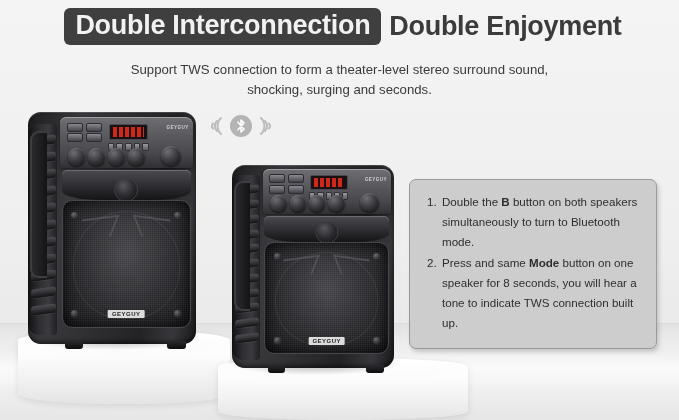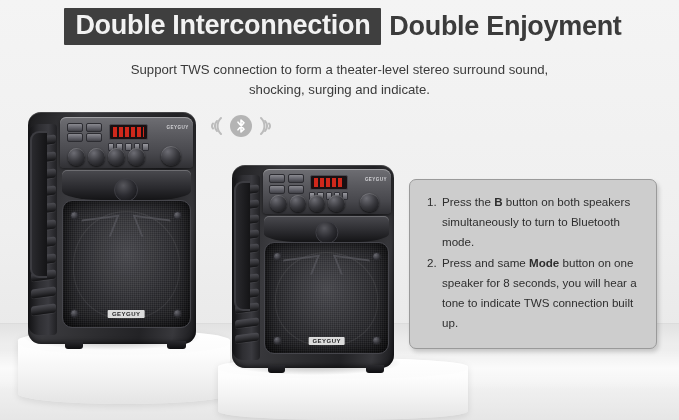--- a/index.html
+++ b/index.html
@@ -50,21 +50,21 @@
     gap: 8px;
     white-space: nowrap;
   }
   .title-badge {
     background: #3f3f3f;
     color: #f2f2f2;
     font-size: 27px;
     font-weight: bold;
     letter-spacing: -0.3px;
     padding: 3px 11px 5px 11px;
-    border-radius: 1px;
+    border-radius: 6px;
     line-height: 1.08;
     margin-left: 7px;
   }
   .title-plain {
     color: #3b3b3b;
     font-size: 27px;
     font-weight: bold;
     letter-spacing: -0.3px;
     line-height: 1.08;
   }
@@ -372,21 +372,21 @@
   <div class="floor-sheen"></div>
 
   <div class="header">
     <div class="title-row">
       <span class="title-badge">Double Interconnection</span>
       <span class="title-plain">Double Enjoyment</span>
     </div>
   </div>
   <div class="subtitle">
     <span>Support TWS connection to form a theater-level stereo surround sound,</span>
-    <span>shocking, surging and indicate.</span>
+    <span>shocking, surging and seconds.</span>
   </div>
 
   <div class="pedestal ped-left"></div>
   <div class="pedestal ped-right"></div>
 
   <div class="speaker" style="left:28px; top:112px; width:168px; height:232px;">
     <div class="spk-shadow" style="left:-4px; top:212px; width:176px; height:26px;"></div>
     <div class="spk-body">
 
       <div class="spk-side">
@@ -530,19 +530,19 @@
       <svg width="20" height="22" viewBox="0 0 20 22" aria-hidden="true">
         <path d="M5 3 A 11 11 0 0 1 5 19" fill="none" stroke="#bcbcbc" stroke-width="2" stroke-linecap="round"></path>
         <path d="M9 6 A 7 7 0 0 1 9 16" fill="none" stroke="#bcbcbc" stroke-width="2" stroke-linecap="round"></path>
         <path d="M13 8.5 A 3.6 3.6 0 0 1 13 13.5" fill="none" stroke="#bcbcbc" stroke-width="2" stroke-linecap="round"></path>
       </svg>
     </div>
   </div>
 
   <div class="info-box">
     <ol class="info-list">
-      <li><span>Press the </span><b>B</b><span> button on both speakers simultaneously to turn to Bluetooth mode.</span></li>
+      <li><span>Double the </span><b>B</b><span> button on both speakers simultaneously to turn to Bluetooth mode.</span></li>
       <li><span>Press and same </span><b>Mode</b><span> button on one speaker for 8 seconds, you will hear a tone to indicate TWS connection built up.</span></li>
     </ol>
   </div>
 
 
 </div>
 
 </body></html>

